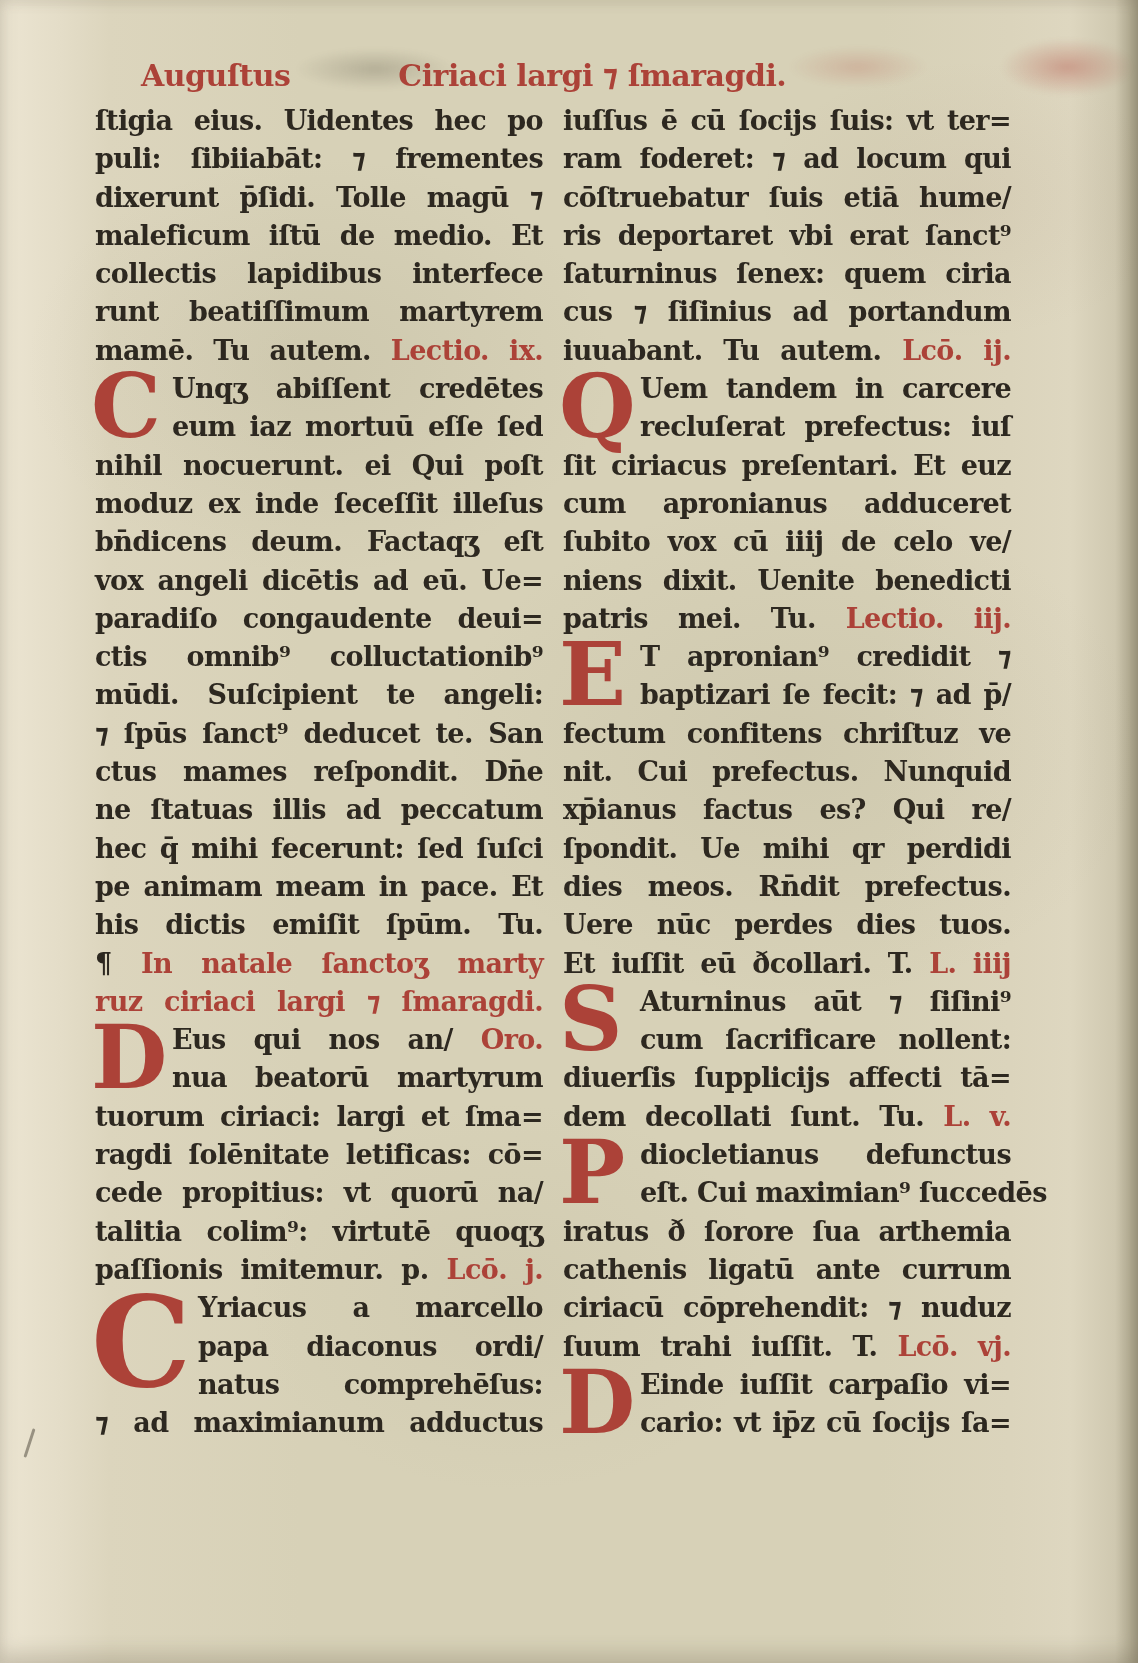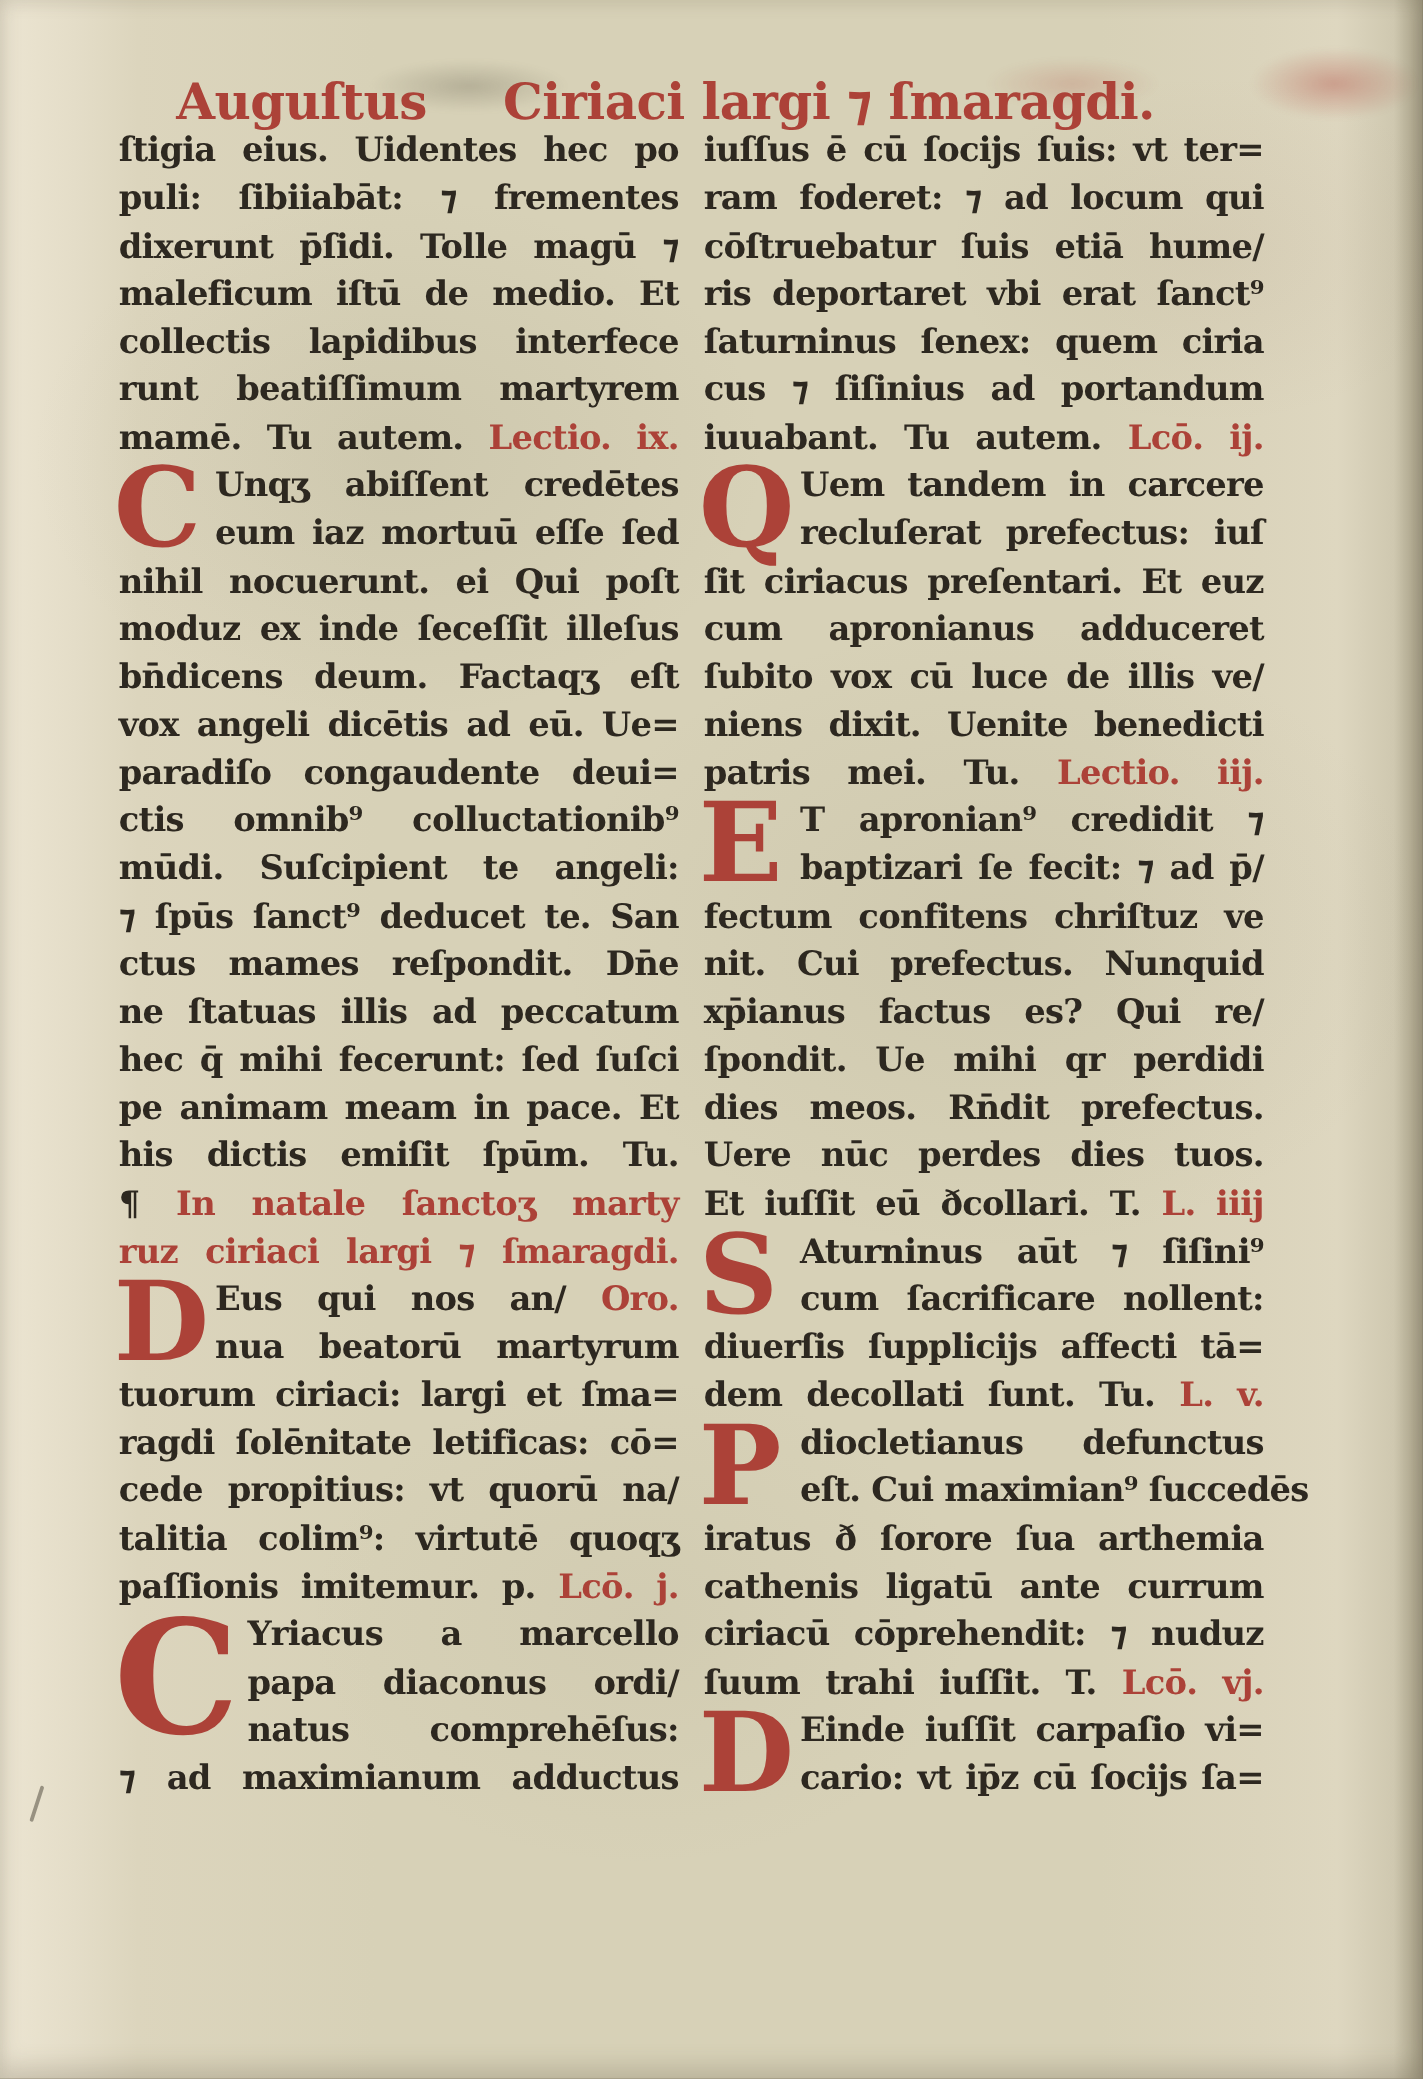--- a/index.html
+++ b/index.html
@@ -15,23 +15,23 @@
   }
   .page::before{ 
     content:"";position:absolute;inset:0;pointer-events:none;
     background:
       radial-gradient(420px 300px at 28% 22%, rgba(150,145,118,.14), transparent 70%),
       radial-gradient(500px 360px at 70% 45%, rgba(148,142,114,.12), transparent 70%),
       radial-gradient(380px 280px at 45% 78%, rgba(160,154,126,.10), transparent 70%),
       radial-gradient(300px 200px at 85% 12%, rgba(150,120,100,.08), transparent 70%);
   }
   .content{position:absolute;left:95px;top:58px;width:916px;}
-  .header{display:flex;align-items:baseline;height:44px;font-size:40px;letter-spacing:-.5px;}
+  .header{display:flex;align-items:baseline;height:44px;font-size:30px;letter-spacing:-.5px;}
   .hdr-month{margin-left:46px;}
-  .hdr-feast{margin-left:61px;}
+  .hdr-feast{margin-left:108px;}
   .ink-r,.red{color:var(--ink-red,#ac4238);}
   .ink-k{color:var(--ink-black,#2d2820);}
   .columns{display:flex;gap:20px;}
   .column{width:452px;}
   .line{
     line-height:38.3px;height:38.3px;
     white-space:nowrap;
     text-align:justify;text-align-last:justify;
     font-size:27px;letter-spacing:-.6px;
     color:var(--ink-black,#2d2820);
@@ -127,21 +127,21 @@
             <div class="line"><span class="ink-k">ſaturninus ſenex: quem ciria</span></div>
             <div class="line"><span class="ink-k">cus ⁊ ſiſinius ad portandum</span></div>
             <div class="line"><span class="ink-k">iuuabant. Tu autem.</span> <span class="ink-r">Lcō. ij.</span></div>
           </div>
           <div class="block">
             <span class="cap cap2">Q</span>
             <div class="line"><span class="ink-k">Uem tandem in carcere</span></div>
             <div class="line"><span class="ink-k">recluſerat prefectus: iuſ</span></div>
             <div class="line"><span class="ink-k">ſit ciriacus preſentari. Et euz</span></div>
             <div class="line"><span class="ink-k">cum apronianus adduceret</span></div>
-            <div class="line"><span class="ink-k">ſubito vox cū luce de illis ve/</span></div>
+            <div class="line"><span class="ink-k">ſubito vox cū iiij de celo ve/</span></div>
             <div class="line"><span class="ink-k">niens dixit. Uenite benedicti</span></div>
             <div class="line"><span class="ink-k">patris mei. Tu.</span> <span class="ink-r">Lectio. iij.</span></div>
           </div>
           <div class="block">
             <span class="cap cap2">E</span>
             <div class="line"><span class="ink-k">T apronian⁹ credidit ⁊</span></div>
             <div class="line"><span class="ink-k">baptizari ſe fecit: ⁊ ad p̄/</span></div>
             <div class="line"><span class="ink-k">fectum confitens chriſtuz ve</span></div>
             <div class="line"><span class="ink-k">nit. Cui prefectus. Nunquid</span></div>
             <div class="line"><span class="ink-k">xp̄ianus factus es? Qui re/</span></div>

